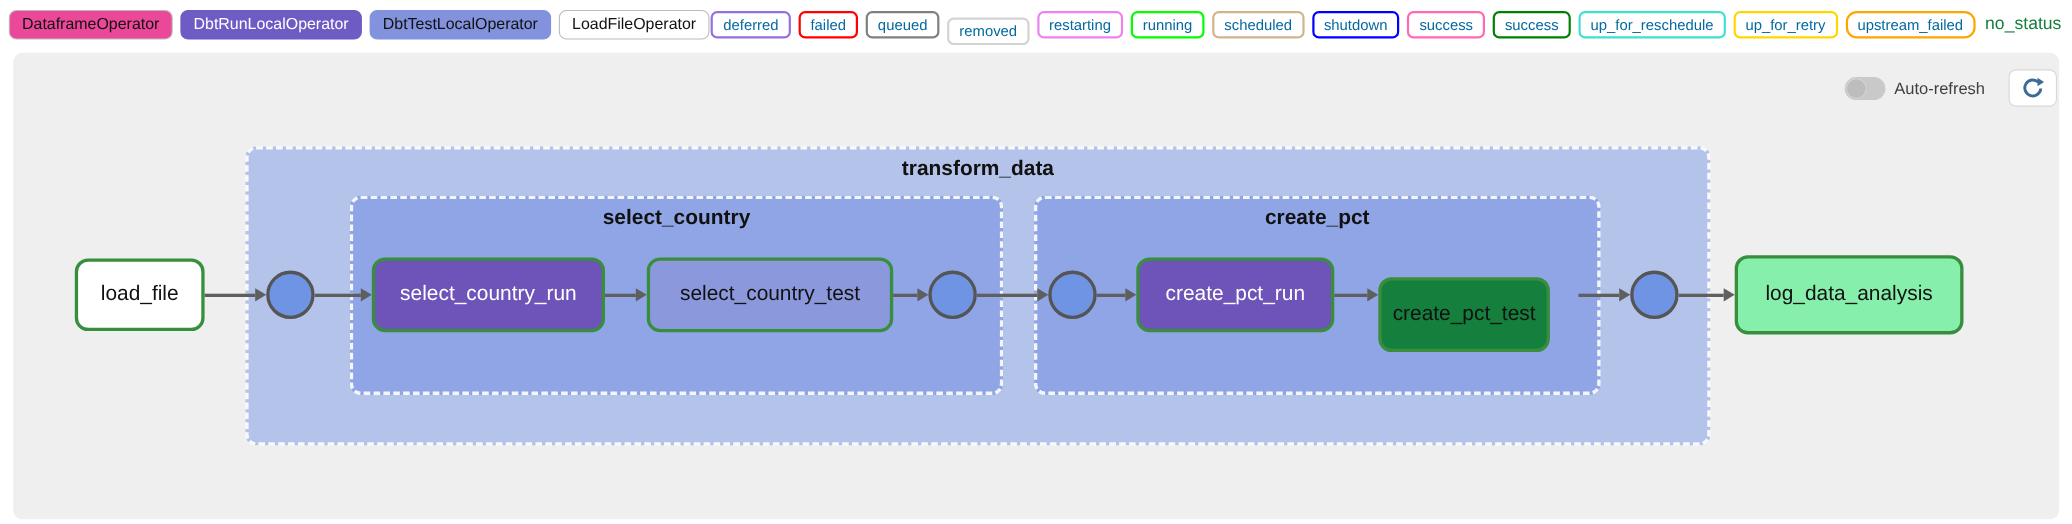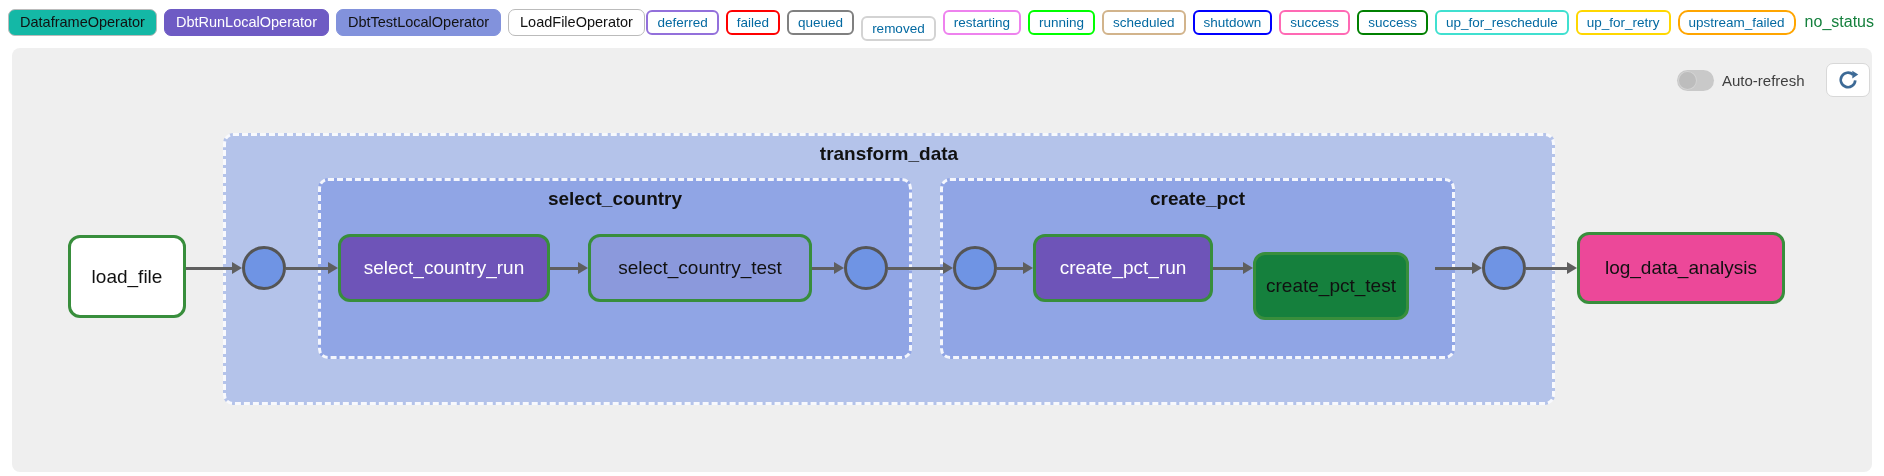--- a/index.html
+++ b/index.html
@@ -54,21 +54,21 @@
   .edge { position:absolute; top:218.5px; height:3px; background:currentColor; color:#5f5f5f; }
   .edge::after { content:''; position:absolute; right:-10px; top:-5px;
                  border-left:10px solid currentColor;
                  border-top:6.5px solid transparent; border-bottom:6.5px solid transparent; }
 </style>
 </head>
 <body>
 
 <div class="legend-bar">
   <div class="op-legend">
-    <div class="op-btn" style="background-color: #14b8a6; color: rgb(17, 17, 17); border-color: rgb(187, 187, 187);">DataframeOperator</div>
+    <div class="op-btn" style="background-color: #ec4899; color: rgb(17, 17, 17); border-color: rgb(187, 187, 187);">DataframeOperator</div>
     <div class="op-btn" style="background-color: rgb(110, 91, 196); color: rgb(255, 255, 255); border-color: rgb(110, 91, 196);">DbtRunLocalOperator</div>
     <div class="op-btn" style="background-color: rgb(130, 146, 220); color: rgb(17, 17, 17); border-color: rgb(130, 146, 220);">DbtTestLocalOperator</div>
     <div class="op-btn" style="background-color: rgb(255, 255, 255); color: rgb(17, 17, 17); border-color: rgb(187, 187, 187);">LoadFileOperator</div>
   </div>
   <div class="status-legend">
     <div class="status-badge" style="border-color: mediumpurple;">deferred</div>
     <div class="status-badge" style="border-color: red;">failed</div>
     <div class="status-badge" style="border-color: gray;">queued</div>
     <div class="status-badge" style="border-color: lightgrey; margin-top: 12px;">removed</div>
     <div class="status-badge" style="border-color: violet;">restarting</div>
@@ -106,31 +106,31 @@
   </div>
 
   <div class="group" style="left: 306px; top: 130px; width: 594px; height: 181px; background-color: rgb(144, 165, 229);">
     <div class="group-label">select_country</div>
   </div>
 
   <div class="group" style="left: 928px; top: 130px; width: 515px; height: 181px; background-color: rgb(144, 165, 229);">
     <div class="group-label">create_pct</div>
   </div>
 
-  <div class="task" style="left: 56px; top: 187px; width: 118px; height: 83px; background-color: rgb(255, 255, 255); color: rgb(17, 17, 17); border-color: rgb(56, 142, 60);">load_file</div>
+  <div class="task" style="left: 56px; top: 187px; width: 118px; height: 66px; background-color: rgb(255, 255, 255); color: rgb(17, 17, 17); border-color: rgb(56, 142, 60);">load_file</div>
 
   <div class="task" style="left: 326px; top: 186px; width: 212px; height: 68px; background-color: rgb(110, 84, 184); color: rgb(255, 255, 255); border-color: rgb(56, 142, 60);">select_country_run</div>
 
   <div class="task" style="left: 576px; top: 186px; width: 224px; height: 68px; background-color: rgb(139, 153, 220); color: rgb(17, 17, 17); border-color: rgb(56, 142, 60);">select_country_test</div>
 
   <div class="task" style="left: 1021px; top: 186px; width: 180px; height: 68px; background-color: rgb(110, 84, 184); color: rgb(255, 255, 255); border-color: rgb(56, 142, 60);">create_pct_run</div>
 
   <div class="task" style="left: 1241px; top: 204px; width: 156px; height: 68px; background-color: #15803d; color: rgb(17, 17, 17); border-color: rgb(56, 142, 60);">create_pct_test</div>
 
-  <div class="task" style="left: 1565px; top: 184px; width: 208px; height: 72px; background-color: #ec4899; color: rgb(17, 17, 17); border-color: rgb(56, 142, 60);">log_data_analysis</div>
+  <div class="task" style="left: 1565px; top: 184px; width: 208px; height: 72px; background-color: #86efac; color: rgb(17, 17, 17); border-color: rgb(56, 142, 60);">log_data_analysis</div>
 
   <div class="junction" style="left: 230px; top: 198px; background-color: rgb(111, 148, 228); border-color: rgb(85, 85, 85);"></div>
   <div class="junction" style="left: 832px; top: 198px; background-color: rgb(111, 148, 228); border-color: rgb(85, 85, 85);"></div>
   <div class="junction" style="left: 941px; top: 198px; background-color: rgb(111, 148, 228); border-color: rgb(85, 85, 85);"></div>
   <div class="junction" style="left: 1470px; top: 198px; background-color: rgb(111, 148, 228); border-color: rgb(85, 85, 85);"></div>
 
   <div class="edge" style="left: 174px; width: 46px; color: rgb(95, 95, 95);"></div>
   <div class="edge" style="left: 274px; width: 42px; color: rgb(95, 95, 95);"></div>
   <div class="edge" style="left: 538px; width: 28px; color: rgb(95, 95, 95);"></div>
   <div class="edge" style="left: 800px; width: 22px; color: rgb(95, 95, 95);"></div>

